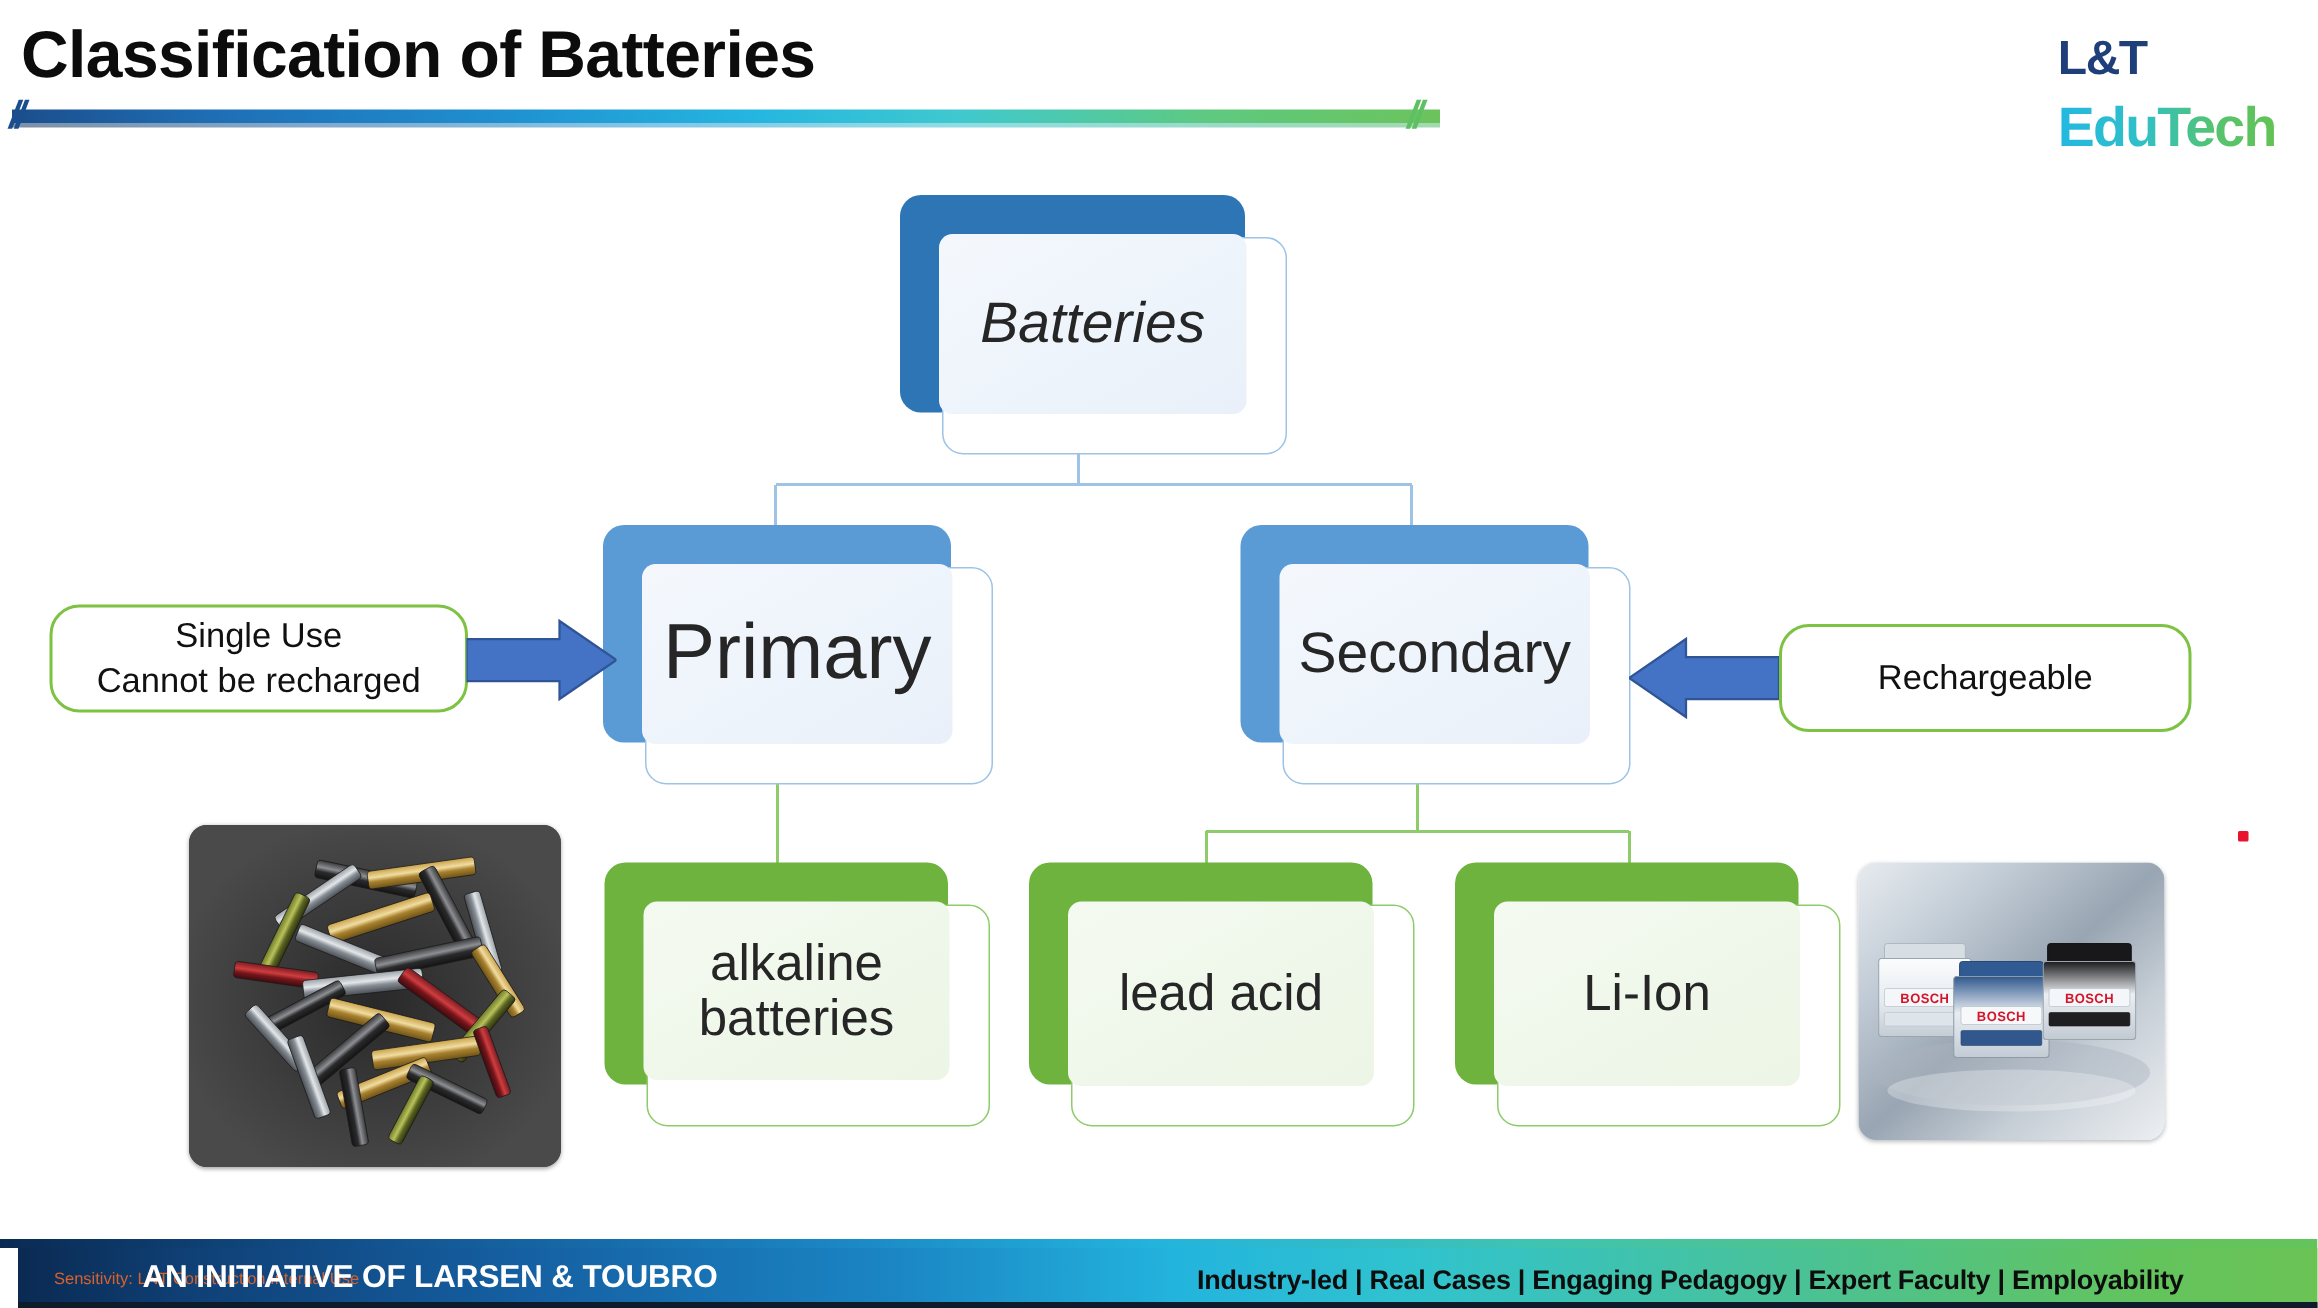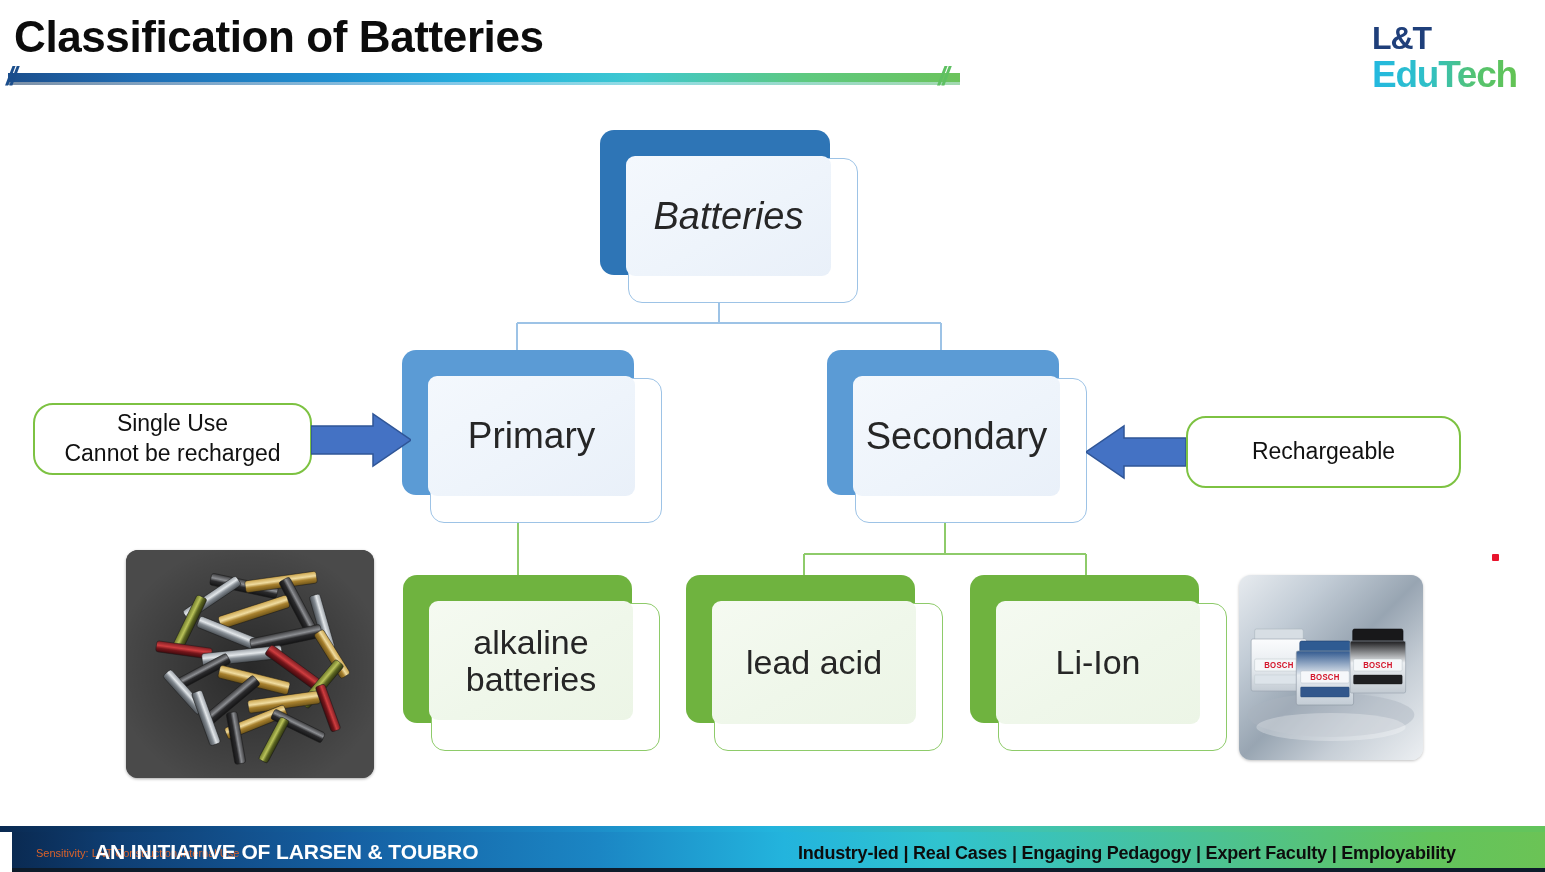--- a/index.html
+++ b/index.html
@@ -65,21 +65,21 @@
     line-height: 1;
   }
   .logo-lt {
     font-size: 32px; font-weight: bold;
     color: #1f3f7a;
     letter-spacing: -1px;
   }
   .logo-edutech {
     font-size: 37px; font-weight: bold;
     letter-spacing: -1.2px;
-    margin-top: 2px;
+    margin-top: 12px;
     background: linear-gradient(90deg, #23b8e0 0%, #2fc0c8 38%, #55c36f 72%, #63c353 100%);
     -webkit-background-clip: text;
     background-clip: text;
     color: transparent;
     -webkit-text-fill-color: transparent;
   }
 
   
   #connectors {
     position: absolute;
@@ -133,21 +133,21 @@
   .node.green .outline { border-color: #8ecb6a; }
   .node.green .panel {
     background: linear-gradient(150deg, #f5faf1 0%, #eff7ea 55%, #ecf5e6 100%);
   }
 
   
   #node-batteries  .backing, #node-batteries  .outline { width: 230px; height: 145px; }
   #node-batteries  .panel   { width: 205px; height: 120px; font-size: 38px; font-style: italic; }
 
   #node-primary   .backing, #node-primary   .outline { width: 232px; height: 145px; }
-  #node-primary   .panel   { width: 207px; height: 120px; font-size: 37px; }
+  #node-primary   .panel   { width: 207px; height: 120px; font-size: 52px; }
 
   #node-secondary .backing, #node-secondary .outline { width: 232px; height: 145px; }
   #node-secondary .panel   { width: 207px; height: 120px; font-size: 38px; }
 
   #node-alkaline  .backing, #node-alkaline  .outline { width: 229px; height: 148px; }
   #node-alkaline  .panel   { width: 204px; height: 119px; font-size: 34px; }
 
   #node-leadacid  .backing, #node-leadacid  .outline { width: 229px; height: 148px; }
   #node-leadacid  .panel   { width: 204px; height: 123px; font-size: 34px; }
 
@@ -190,21 +190,21 @@
     overflow: hidden;
   }
   #pic-aa {
     left: 126px; top: 550px;
     width: 248px; height: 228px;
     background: radial-gradient(ellipse at 45% 40%, #5b5b5b 0%, #4b4b4b 45%, #3a3a3a 100%);
     box-shadow: 0 1px 3px rgba(0,0,0,.35);
   }
   #pic-car {
     left: 1239px; top: 575px;
-    width: 184px; height: 185px;
+    width: 204px; height: 185px;
     background: linear-gradient(160deg, #e9edf1 0%, #c9d2db 30%, #aab6c2 55%, #cfd7de 78%, #e6eaee 100%);
     box-shadow: 0 1px 3px rgba(0,0,0,.25);
   }
   .pic-svg { display: block; width: 100%; height: 100%; }
 
   
   #marker-dot {
     position: absolute;
     left: 1492px; top: 554px;
     width: 7px; height: 7px;

